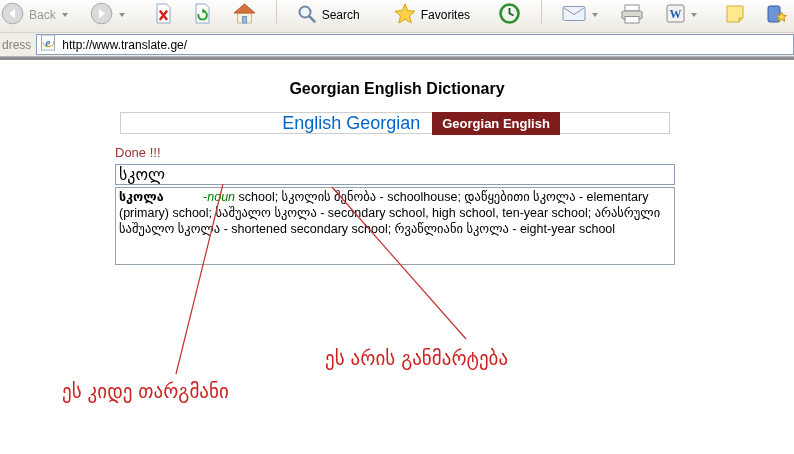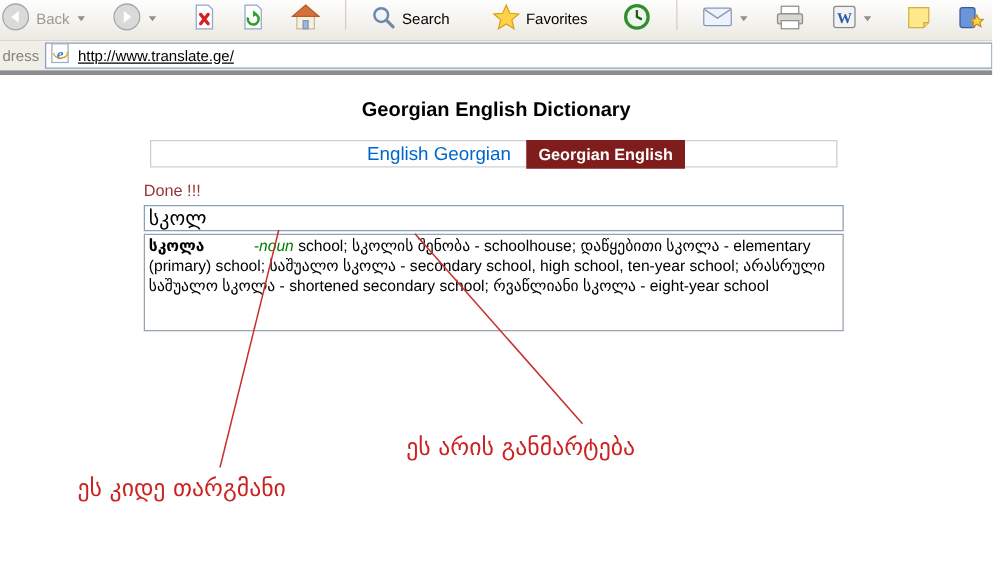--- a/index.html
+++ b/index.html
@@ -16,31 +16,31 @@
   .caret{width:0;height:0;border-left:3px solid transparent;border-right:3px solid transparent;
          border-top:4px solid #8f8f8f;margin-left:3px;}
   .vsep{width:1px;height:24px;background:#d2cec4;margin:0 3px;flex:none;}
   .yicon{color:#d40000;font-weight:bold;font-style:italic;font-size:14px;
          font-family:"Liberation Serif",serif;}
   .addrrow{height:23px;display:flex;align-items:center;background:#f1eee7;padding-left:2px;}
   .addrlabel{font-size:12px;color:#84847c;margin:0 5px 0 0;}
   .addrinput{flex:1;height:19px;border:1px solid #89a0b8;background:#fff;
              display:flex;align-items:center;gap:4px;padding:0 3px;}
   .urlfield{border:none;outline:none;flex:1;font-size:12px;height:16px;
-            font-family:"Liberation Sans",sans-serif;color:#000;background:transparent;text-decoration:underline;}
+            font-family:"Liberation Sans",sans-serif;color:#000;background:transparent;}
   .sepband{height:4px;background:linear-gradient(#a8b4c0 0,#a8b4c0 1px,#8d8d8d 1px,#8d8d8d 100%);}
   
   .content{position:relative;height:395px;background:#fff;}
   .page-title{position:absolute;top:20px;left:0;right:0;text-align:center;
               font-size:16px;font-weight:bold;color:#000;margin:0;}
   .main{position:absolute;left:115px;top:52px;width:560px;}
   .tabrow{margin:0 5px;height:20px;border:1px solid #cfcfcf;display:flex;
           align-items:center;justify-content:center;}
   .tabpair{display:flex;align-items:center;transform:translateX(26px);}
-  .tab-link{color:#0066cc;font-size:15px;margin-right:12px;cursor:pointer;}
+  .tab-link{color:#0066cc;font-size:18px;margin-right:12px;cursor:pointer;}
   .tab-active{background:#7f1d1d;color:#fff;font-weight:bold;font-size:13px;
               padding:4px 10px;margin:-3px 0;position:relative;z-index:2;cursor:pointer;}
   .done{text-align:left;font-size:13px;color:#993333;margin-top:11px;}
   .searchbox{margin-top:4px;}
   .searchbox input{width:100%;box-sizing:border-box;height:21px;border:1px solid #8aa0b8;
                    font-size:16px;padding:1px 3px;font-family:"Liberation Sans","DejaVu Sans",sans-serif;}
   .resultbox{margin-top:2px;border:1px solid #96a2ac;padding:1px 3px 3px;font-size:12.5px;
              line-height:16px;color:#000;min-height:72px;
              font-family:"Liberation Sans","DejaVu Sans",sans-serif;}
   .headword{font-weight:bold;}

